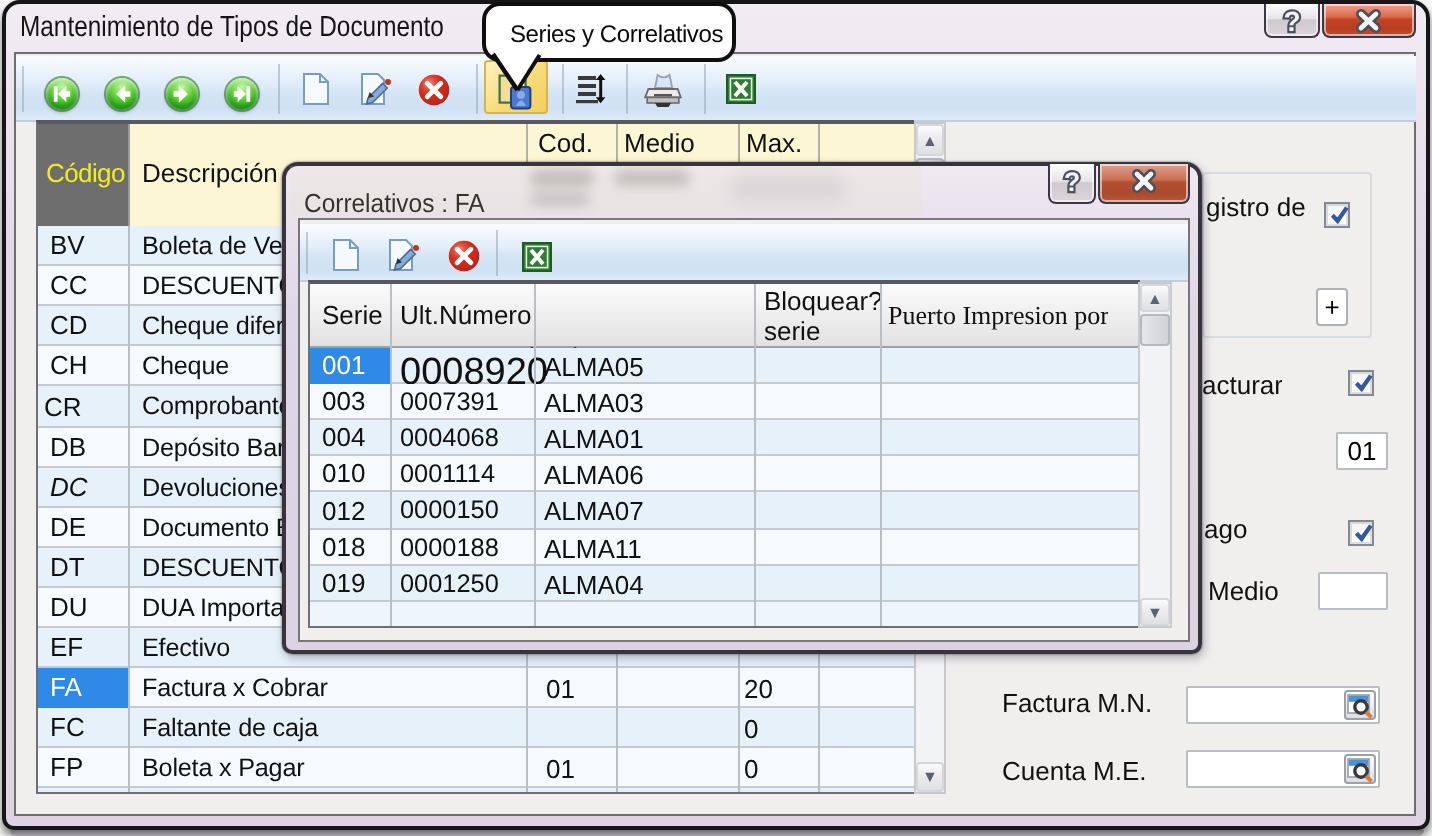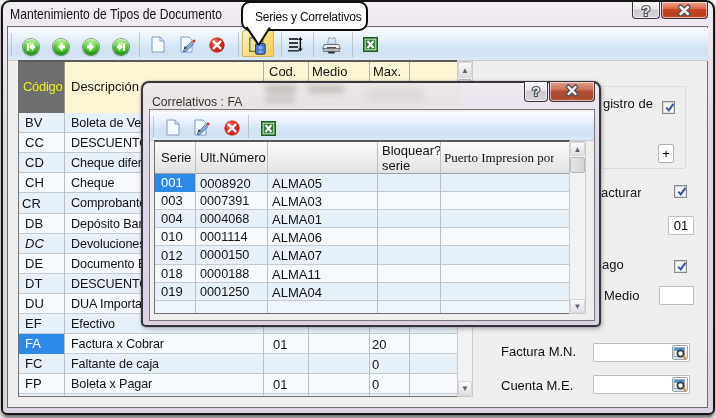--- a/index.html
+++ b/index.html
@@ -380,21 +380,21 @@
     <div id="dlggrid" class="abs" style="left:11px; top:57px; width:416px; height:174px; border:1px solid #6f7074; border-top:2px solid #595a5e; background:#eef5fc; overflow:hidden;">
       <div class="abs" style="left:0; top:0; width:417px; height:32px; background:linear-gradient(#fbfbfb,#ececec 60%,#e2e2e2); border-bottom:1px solid #a0a0a0;"></div>
       <div class="cell" style="left:6px; top:8px;">Serie</div>
       <div class="cell" style="left:45px; top:8px;">Ult.Número</div>
       <div class="cell" style="left:102px; top:1px;margin-top:28px;">Tienda<br>asignada</div>
       <div class="cell" style="left:227px; top:1px;">Bloquear?<br>serie</div>
       <div class="cell" style="left:289px; top:8px;font-family:Liberation Serif, serif;">Puerto Impresion por</div>
       <div id="dlgrows">
           <div class="abs" style="left:0;top:32px;width:417px;height:18px;background:#e7f1fa;border-bottom:1px solid #c4cad0;"></div>
           <div class="cell" style="left:0;top:32px;width:40px;height:18px;line-height:18px;background:#2e8ae6;color:#fff;"><span style="margin-left:6px;">001</span></div>
-          <div class="cell" style="left:45px;top:34px;font-size:13px;">0008920</div>
+          <div class="cell" style="left:45px;top:34px;font-size:19px;">0008920</div>
           <div class="cell" style="left:117px;top:34px;">ALMA05</div>
           <div class="abs" style="left:0;top:50px;width:417px;height:18px;background:#f6fafd;border-bottom:1px solid #c4cad0;"></div>
           <div class="cell" style="left:0;top:50px;width:40px;height:18px;line-height:18px;"><span style="margin-left:6px;">003</span></div>
           <div class="cell" style="left:45px;top:52px;font-size:12.7px;">0007391</div>
           <div class="cell" style="left:117px;top:52px;">ALMA03</div>
           <div class="abs" style="left:0;top:68px;width:417px;height:18px;background:#e7f1fa;border-bottom:1px solid #c4cad0;"></div>
           <div class="cell" style="left:0;top:68px;width:40px;height:18px;line-height:18px;"><span style="margin-left:6px;">004</span></div>
           <div class="cell" style="left:45px;top:70px;font-size:12.7px;">0004068</div>
           <div class="cell" style="left:117px;top:70px;">ALMA01</div>
           <div class="abs" style="left:0;top:86px;width:417px;height:18px;background:#f6fafd;border-bottom:1px solid #c4cad0;"></div>

